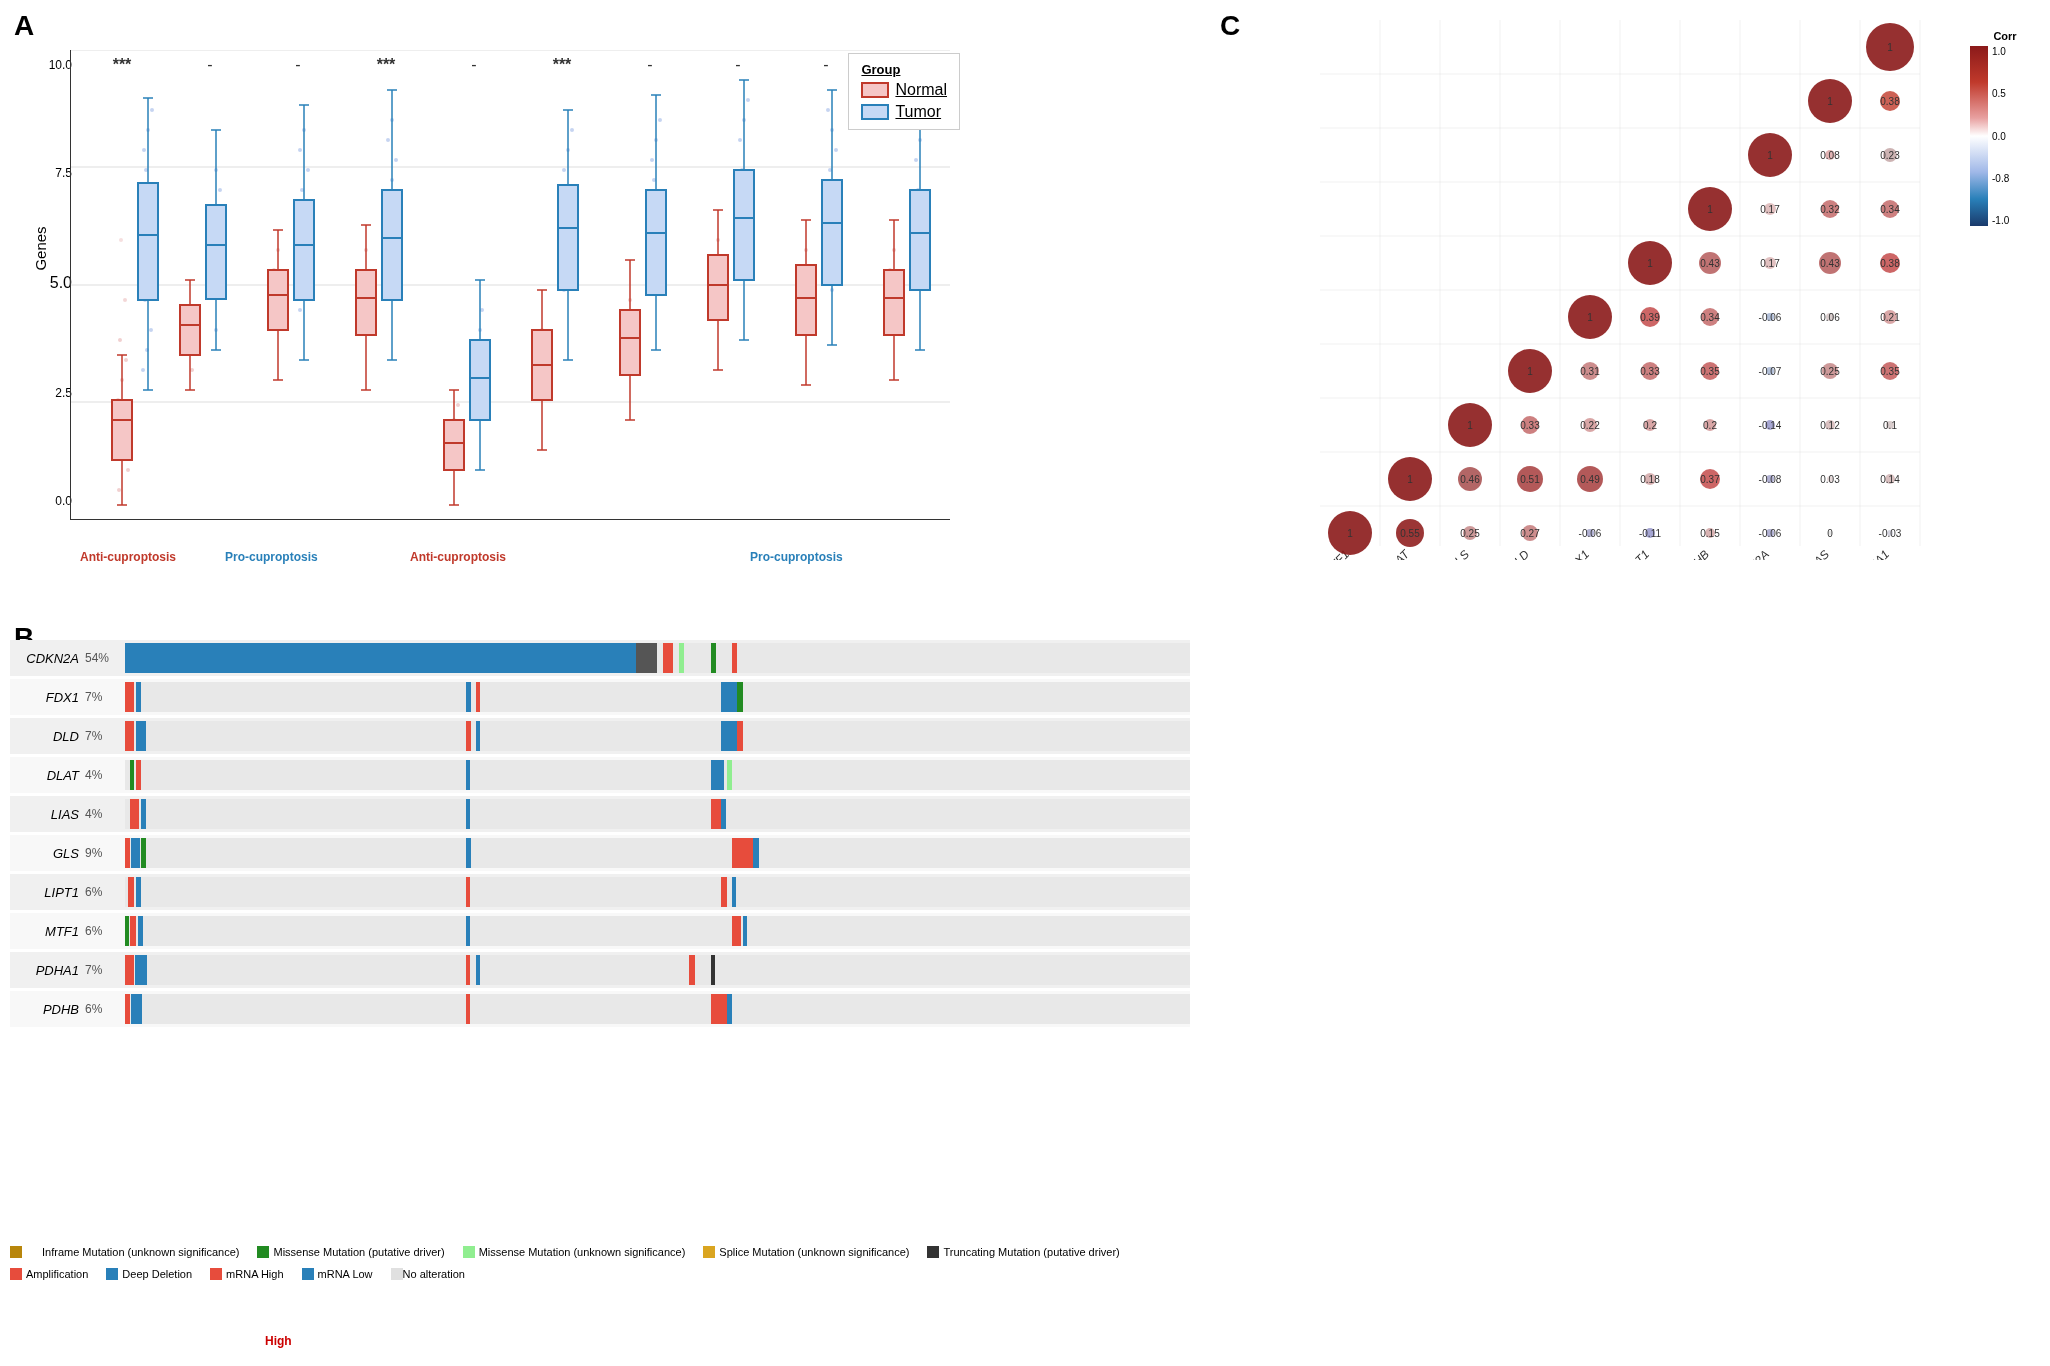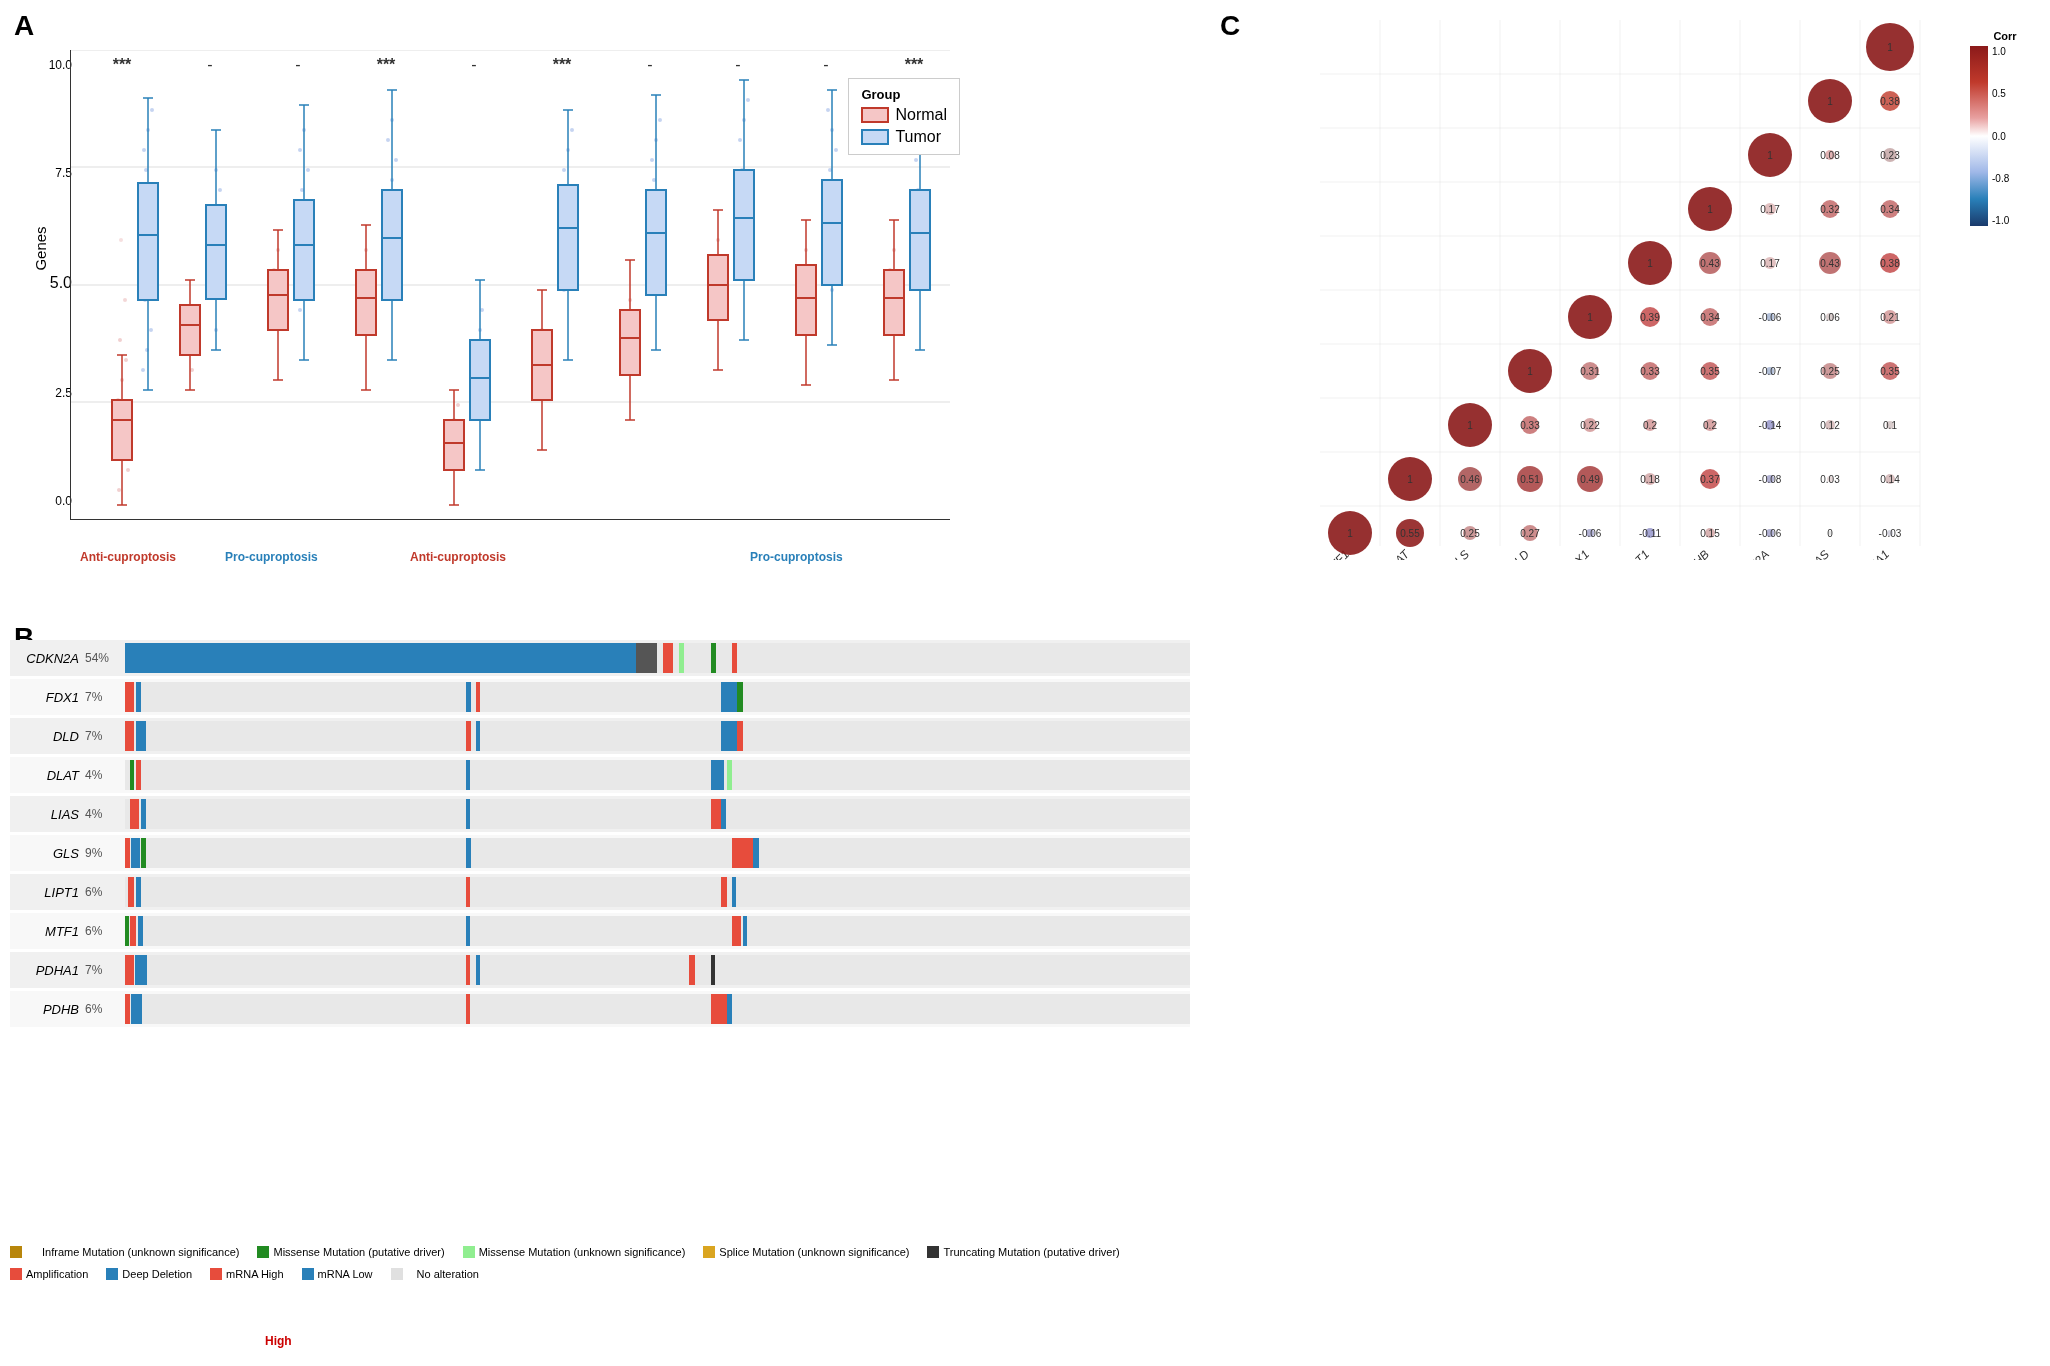--- a/index.html
+++ b/index.html
@@ -389,21 +389,21 @@
     <line x1="800" y1="502" x2="800" y2="520" stroke="#333" stroke-width="1.5"></line>
   </svg>
 
   <div style="position:absolute; left:60px; top:540px; width:880px; font-size:12px;">
     <div style="position:absolute; left:10px; top:0; color:#c0392b; font-weight:bold; text-align:center;">Anti-cuproptosis</div>
     <div style="position:absolute; left:155px; top:0; color:#2980b9; font-weight:bold; text-align:center;">Pro-cuproptosis</div>
     <div style="position:absolute; left:340px; top:0; color:#c0392b; font-weight:bold; text-align:center;">Anti-cuproptosis</div>
     <div style="position:absolute; left:680px; top:0; color:#2980b9; font-weight:bold; text-align:center;">Pro-cuproptosis</div>
   </div>
 
-  <div style="position:absolute; right:10px; top:68px; border:1px solid #ccc; padding:8px 12px; background:#fff;">
+  <div style="position:absolute; right:10px; top:43px; border:1px solid #ccc; padding:8px 12px; background:#fff;text-decoration:underline;">
     <div style="font-weight:bold; font-size:13px; margin-bottom:4px;">Group</div>
     <div style="display:flex; align-items:center; gap:6px; margin-bottom:4px;">
       <div style="width:28px; height:16px; border:2px solid #c0392b; background:#f5c6c6;"></div>
       <span>Normal</span>
     </div>
     <div style="display:flex; align-items:center; gap:6px;">
       <div style="width:28px; height:16px; border:2px solid #2980b9; background:#c6d9f5;"></div>
       <span>Tumor</span>
     </div>
   </div>
@@ -575,21 +575,21 @@
         <span>Deep Deletion</span>
       </div>
       <div style="display:flex; gap:4px;">
         <div style="width:12px; height:12px; background:#e74c3c; flex-shrink:0; border:1px solid #e74c3c;"></div>
         <span>mRNA High</span>
       </div>
       <div style="display:flex; align-items:center; gap:4px;">
         <div style="width:12px; height:12px; background:#2980b9; border:1px solid #2980b9; flex-shrink:0;"></div>
         <span>mRNA Low</span>
       </div>
-      <div style="display:flex; align-items:flex-end; gap:14px;">
+      <div style="display:flex; align-items:flex-end; gap:0;">
         <div style="width:12px; height:12px; background:#e0e0e0; flex-shrink:0;"></div>
         <span>No alteration</span>
       </div>
     </div>
   </div>
 </div>
 
 <div class="panel-label" style="left:1220px; top:10px;">C</div>
 
 <div id="panel-c" style="position:absolute; right:10px; top:10px; width:820px; height:580px;">

